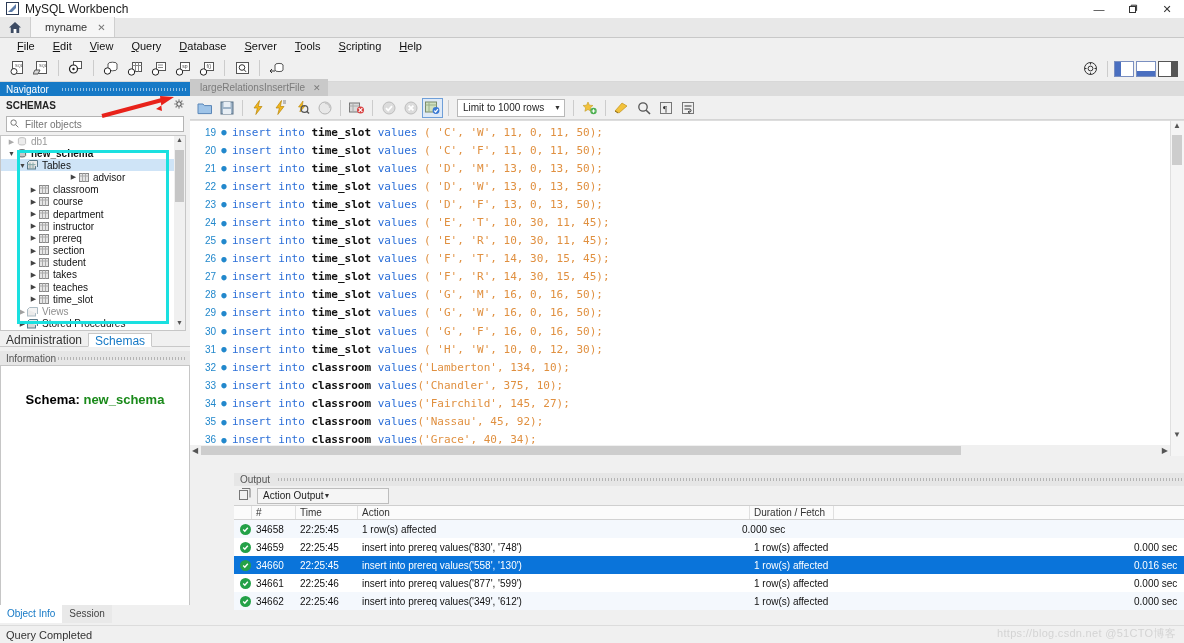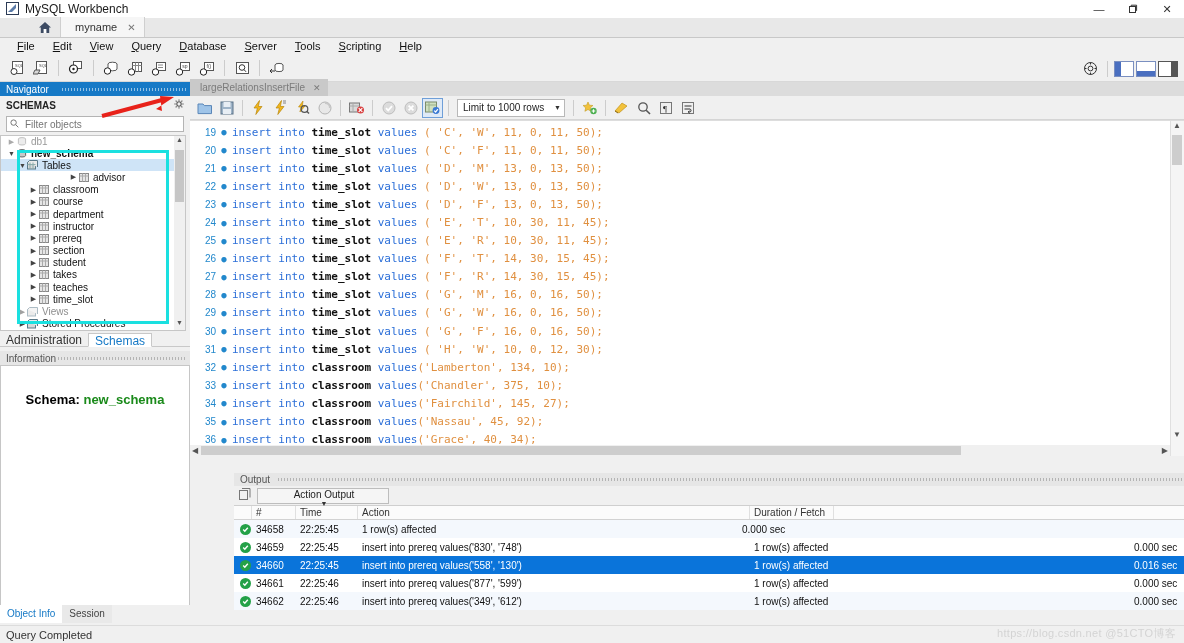--- a/index.html
+++ b/index.html
@@ -23,21 +23,21 @@
   .winbtns { position: absolute; right: 0; top: 0; height: 18px; display: flex; }
   .winbtn {
     width: 34px; height: 18px; display: flex; align-items: center; justify-content: center;
     color: #333; font-size: 11px; background: #ffffff;
   }
 
   
   .tabstrip {
     position: absolute; left: 0; top: 18px; width: 1184px; height: 20px;
     background: #e8e8e8; border-bottom: 1px solid #c8c8c8;
-    display: flex; align-items: flex-end; padding-left: 30px;
+    display: flex; align-items: flex-end;
   }
   .home-tab {
     width: 30px; height: 20px; display: flex; align-items: center; justify-content: center;
     background: #e8e8e8;
   }
   .doc-tab {
     height: 20px; padding: 0 8px 0 14px; background: #f6f6f6;
     border-left: 1px solid #cfcfcf; border-right: 1px solid #cfcfcf;
     display: flex; align-items: center; gap: 10px; color: #333; font-size: 11px;
   }
@@ -150,21 +150,21 @@
     display: flex; align-items: center; padding-left: 6px; position: relative; overflow: hidden;
   }
   .outhdr .dots {
     position: absolute; left: 44px; right: 4px; top: 5px; height: 3px;
     background-image: repeating-linear-gradient(to right, rgba(130,130,130,.5) 0 1px, transparent 1px 3px);
   }
   .outsel { height: 19px; display: flex; align-items: center; gap: 5px; padding-left: 5px; }
   .outselbox {
     width: 132px; height: 16px; border: 1px solid #bdbdbd; background: #f5f5f5;
     display: flex; align-items: center; justify-content: flex-start; padding: 0 3px 0 5px;
-    font-size: 10px; color: #222; flex-direction: column;
+    font-size: 10px; color: #222;
   }
   .grid { background: #ffffff; border-top: 1px solid #cfcfcf; }
   .ghead { display: flex; height: 14px; background: #fbfbfb; border-bottom: 1px solid #d2d2d2; font-size: 10px; color: #333; }
   .ghead > div { border-right: 1px solid #e0e0e0; padding-left: 4px; display: flex; align-items: center; }
   .grow { display: flex; height: 18px; font-size: 10px; color: #111; align-items: center; }
   .grow.alt { background: #f4f8fd; }
   .grow.sel { background: #0a74da; color: #ffffff; }
   .grow > div { padding-left: 4px; display: flex; align-items: center; height: 100%; }
   .c-st { width: 18px; justify-content: center; padding-left: 0; }
   .c-id { width: 44px; }

